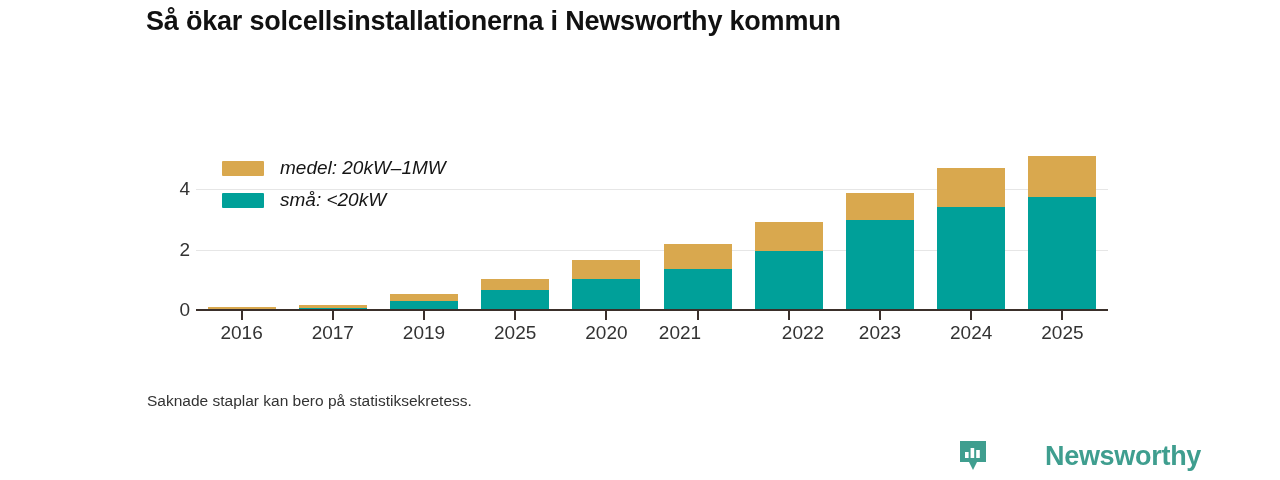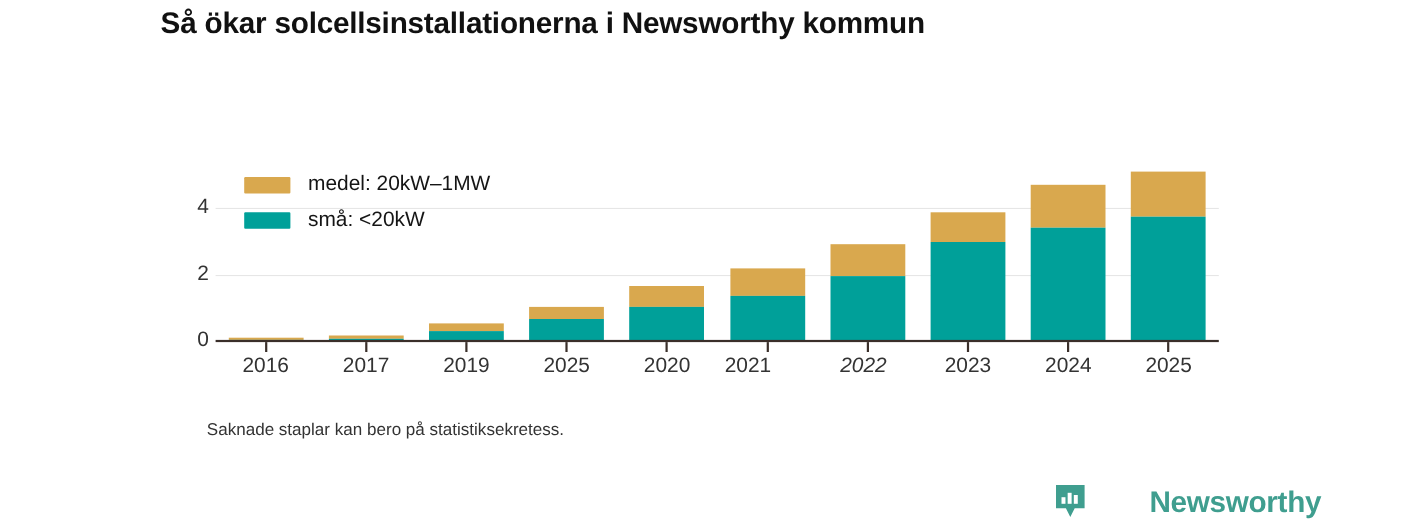--- a/index.html
+++ b/index.html
@@ -55,28 +55,28 @@
 
   .ticks{position:absolute;left:196px;top:311px;width:912px;height:10px;}
   .tick{position:absolute;top:0;width:2px;height:9px;background:#3a2f2a;}
   .xlabels{position:absolute;left:196px;top:322px;width:912px;height:26px;}
   .xlabel{
     position:absolute;top:0;font-size:19px;color:#333333;
     text-align:left;transform:translateX(-50%);white-space:nowrap;
   }
 
   
-  .legend{position:absolute;left:222px;top:152px;}
+  .legend{position:absolute;left:222px;top:152px;font-style:italic;}
   .legend-row{display:flex;align-items:center;height:32px;}
   .legend-swatch{width:42px;height:15px;margin-right:16px;border-radius:1px;}
   .legend-label{font-size:19px;color:#151515;white-space:nowrap;}
 
   .footnote{
-    position:absolute;left:147px;top:382px;
-    font-size:15.5px;color:#333333;white-space:nowrap;margin-left:41px;
+    position:absolute;left:147px;top:392px;
+    font-size:15.5px;color:#333333;white-space:nowrap;
   }
 
   
   .logo{
     position:absolute;left:958px;top:440px;
     display:flex;align-items:center;gap:48px;
   }
   .logo-mark{width:30px;height:32px;margin-right:9px;}
   .logo-text{
     font-size:27px;font-weight:bold;color:#3f9e8f;letter-spacing:-0.3px;
@@ -155,21 +155,21 @@
       <div class="tick" style="left: 774.2px;"></div>
       <div class="tick" style="left: 865.4px;"></div>
     </div>
   <div class="xlabels">
       <div class="xlabel" style="left: 45.6px;">2016</div>
       <div class="xlabel" style="left: 136.8px;">2017</div>
       <div class="xlabel" style="left: 228px;">2019</div>
       <div class="xlabel" style="left: 319.2px;">2025</div>
       <div class="xlabel" style="left: 410.4px;">2020</div>
       <div class="xlabel" style="left: 484px;">2021</div>
-      <div class="xlabel" style="left: 589px; font-style: italic;">2022</div>
+      <div class="xlabel" style="left: 607px;">2022</div>
       <div class="xlabel" style="left: 684px;">2023</div>
       <div class="xlabel" style="left: 775.2px;">2024</div>
       <div class="xlabel" style="left: 866.4px;">2025</div>
     </div>
 
   <div class="legend">
       <div class="legend-row">
         <span class="legend-swatch" style="background: rgb(217, 168, 78);"></span>
         <span class="legend-label">medel: 20kW–1MW</span>
       </div>

